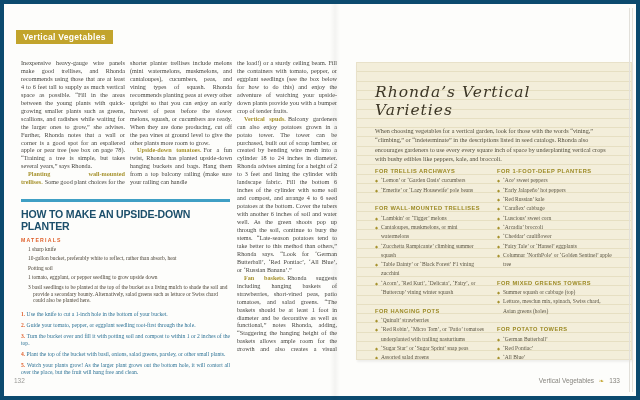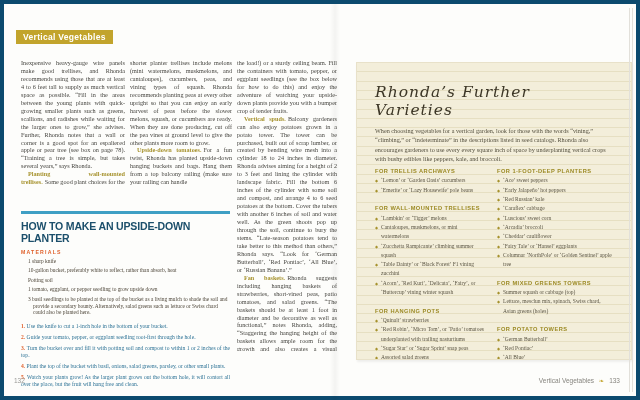--- a/index.html
+++ b/index.html
@@ -19,21 +19,21 @@
   .col{position:absolute;top:55px;text-align:justify;color:#474641;
     font-size:6.2px;line-height:7.95px;}
   .col p{margin:0;}
   .col p + p{text-indent:7px;}
   #col1{left:17px;width:104px;height:138px;overflow:hidden;}
   #col2{left:126px;width:102px;height:138px;overflow:hidden;}
   #col3{left:233px;width:100px;height:292px;overflow:hidden;}
   .runin{color:#a6922d;font-weight:bold;margin-right:2px;}
 
   
-  .howto{position:absolute;left:17px;top:207px;width:209px;}
+  .howto{position:absolute;left:17px;top:195px;width:209px;}
   .howto-bar{height:3px;background:#3f9fc4;}
   .howto-title{font-family:"Liberation Sans",sans-serif;font-weight:bold;
     color:#1c4f6b;font-size:11px;letter-spacing:-0.2px;margin-top:6px;
     transform:scaleX(.96);transform-origin:left;}
   .materials-label{font-family:"Liberation Sans",sans-serif;font-weight:bold;
     color:#df5f2a;font-size:5.2px;letter-spacing:1.2px;margin-top:5px;}
   .mat-item{font-size:5.4px;line-height:6.9px;color:#4d4538;margin-top:2.6px;
     padding-left:12px;text-indent:-5px;}
   .steps{margin-top:7px;}
   .step{font-size:5.6px;line-height:7.3px;color:#2e7396;margin-bottom:3.6px;text-align:justify;}
@@ -109,21 +109,21 @@
     <div class="steps">
         <div class="step"><span class="step-num">1. </span>Use the knife to cut a 1-inch hole in the bottom of your bucket.</div>
         <div class="step"><span class="step-num">2. </span>Guide your tomato, pepper, or eggplant seedling root-first through the hole.</div>
         <div class="step"><span class="step-num">3. </span>Turn the bucket over and fill it with potting soil and compost to within 1 or 2 inches of the top.</div>
         <div class="step"><span class="step-num">4. </span>Plant the top of the bucket with basil, onions, salad greens, parsley, or other small plants.</div>
         <div class="step"><span class="step-num">5. </span>Watch your plants grow! As the larger plant grows out the bottom hole, it will contort all over the place, but the fruit will hang free and clean.</div>
       </div>
   </div>
 
   <div class="sidebar">
-    <div class="sb-title">Rhonda’s Further Varieties</div>
+    <div class="sb-title">Rhonda’s Vertical Varieties</div>
     <div class="sb-intro">When choosing vegetables for a vertical garden, look for those with the words “vining,” “climbing,” or “indeterminate” in the descriptions listed in seed catalogs. Rhonda also encourages gardeners to use every every square inch of space by underplanting vertical crops with bushy edibles like peppers, kale, and broccoli.</div>
     <div class="sb-cols">
       <div class="sb-col0">
           <div class="sb-head">FOR TRELLIS ARCHWAYS</div>
           <div class="sb-item">
             <span class="sb-bullet">◆</span>
             <span class="sb-text">‘Lemon’ or ‘Garden Oasis’ cucumbers</span>
           </div>
           <div class="sb-item">
             <span class="sb-bullet">◆</span>

